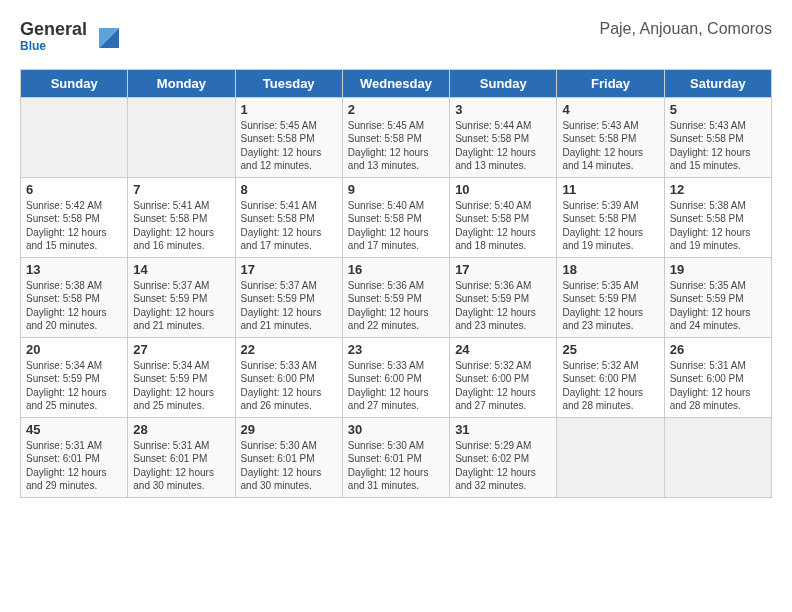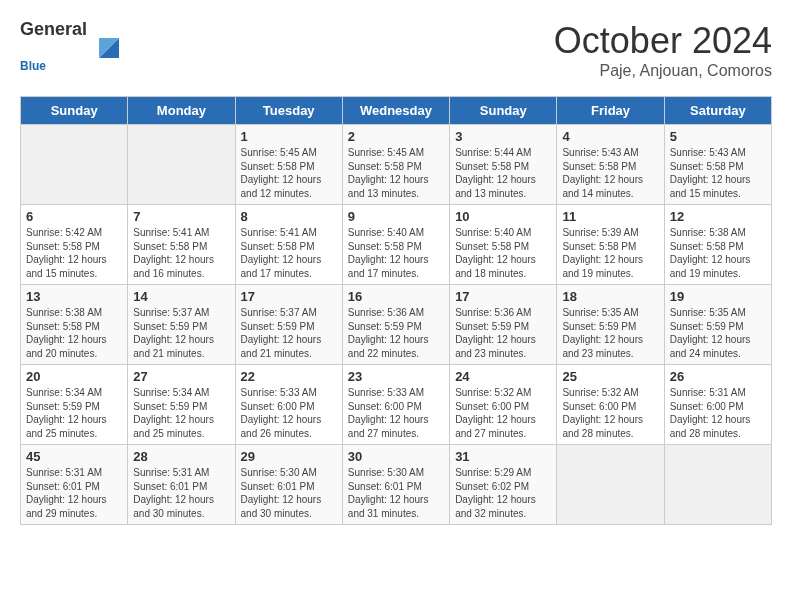--- a/index.html
+++ b/index.html
@@ -17,21 +17,20 @@
       margin-bottom: 16px;
     }
     .logo {
       display: flex;
       align-items: center;
     }
     .logo-text {
       display: flex;
       flex-direction: column;
       line-height: 1.1;
-      gap: 20px;
     }
     .logo-general {
       font-size: 18px;
       font-weight: bold;
       color: #333;
     }
     .logo-blue {
       font-size: 12px;
       font-weight: bold;
       color: #1a6aad;
@@ -106,21 +105,20 @@
     <div class="logo-text">
       <span class="logo-general">General</span>
       <span class="logo-blue">Blue</span>
     </div>
     <svg class="logo-icon" viewBox="0 0 32 32" xmlns="http://www.w3.org/2000/svg">
       <polygon points="8,28 28,8 28,28" fill="#2a6db5"></polygon>
       <polygon points="8,28 28,8 8,8" fill="#5ba3d9"></polygon>
     </svg>
   </div>
   <div class="title-block">
-    <div class="month-title">October 2024</div>
     <div class="location">Paje, Anjouan, Comoros</div>
   </div>
 </div>
 
 <table class="calendar">
   <thead>
     <tr>
     <th>Sunday</th>
         <th>Monday</th>
         <th>Tuesday</th>

